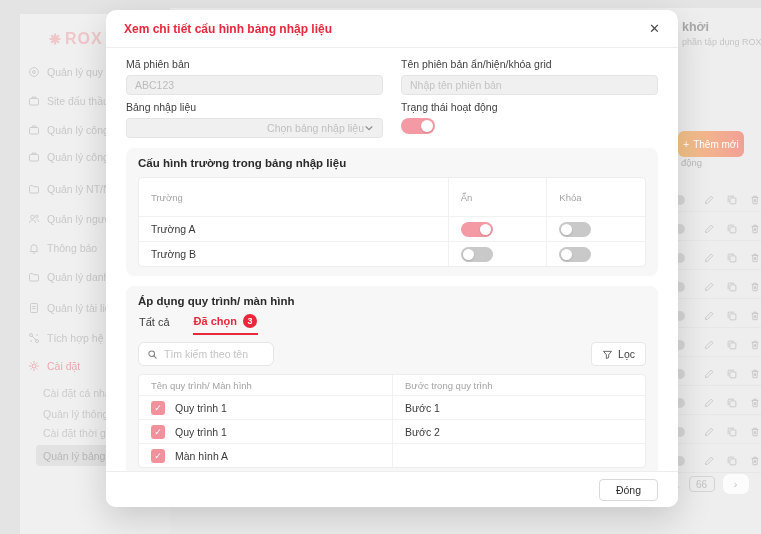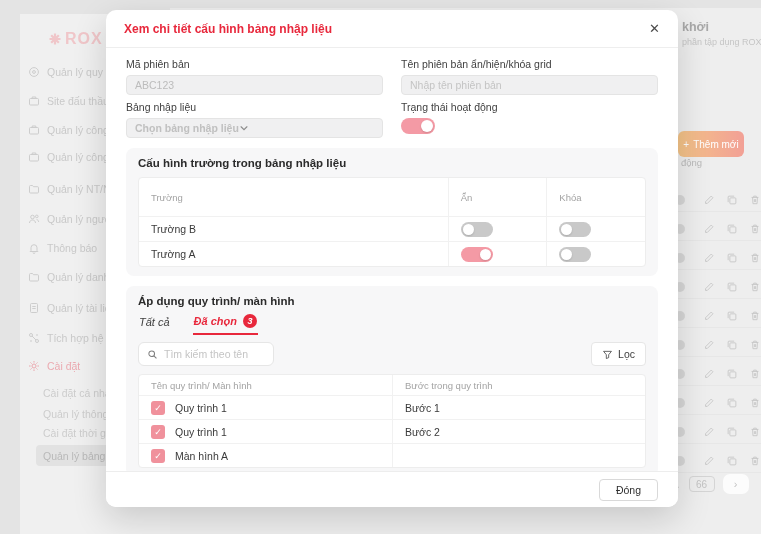--- a/index.html
+++ b/index.html
@@ -46,21 +46,21 @@
   .m-header{ height:38px; display:flex; align-items:center; justify-content:space-between;
              padding:0 18px; border-bottom:1px solid #eeeeee; }
   .m-title{ font-size:12px; font-weight:bold; color:#e8283c; }
   .m-close{ background:none; border:none; font-size:13px; color:#4a4a4a; cursor:pointer; font-family:inherit; }
   .m-body{ padding:4px 20px 0; }
   .form-grid{ display:grid; grid-template-columns:1fr 1fr; column-gap:18px; }
   .f-label{ font-size:10.5px; color:#3f3f3f; margin:6px 0 5px; }
   .f-input{ width:100%; height:20px; background:#f0f0f1; border:1px solid #e4e4e4; border-radius:4px;
             padding:0 8px; font-size:10.5px; color:#bcbcbc; font-family:inherit; }
   .f-input::placeholder{ color:#c4c4c4; }
-  .f-select{ display:flex; align-items:center; justify-content:flex-start; color:#c0c0c0;font-weight:bold; }
+  .f-select{ display:flex; align-items:center; justify-content:flex-end; color:#c0c0c0; }
   .f-select svg{ width:10px; height:10px; color:#8d8d8d; }
   .toggle{ width:34px; height:16px; border-radius:9px; background:#c9c9c9; position:relative; border:none; cursor:pointer; }
   .toggle::after{ content:""; position:absolute; top:2px; left:2px; width:12px; height:12px; border-radius:50%;
                   background:#fff; box-shadow:0 1px 2px rgba(0,0,0,0.15); }
   .toggle.on{ background:#f49aa5; }
   .toggle.on::after{ left:auto; right:2px; }
   .toggle.sm{ width:32px; height:15px; }
   .toggle.sm::after{ width:11px; height:11px; }
   .card{ background:#f7f7f8; border-radius:8px; padding:9px 12px; margin-top:10px; }
   .card-title{ font-size:11.5px; font-weight:600; color:#2b2b2b; }
@@ -69,21 +69,21 @@
   .tr:first-child{ border-top:none; }
   .td{ display:flex; align-items:center; padding:0 12px; }
   .td + .td{ border-left:1px solid #f1f1f1; }
   .th .td{ color:#a3a3a3; font-size:9.5px; }
   .tbl1 .tr{ height:25px; } .tbl1 .tr.th{ height:38px; }
   .tbl1 .c1{ width:61%; } .tbl1 .c2{ width:19.5%; } .tbl1 .c3{ width:19.5%; }
   .tbl2 .tr{ height:24px; } .tbl2 .tr.th{ height:20px; }
   .tbl2 .c1{ width:50%; } .tbl2 .c2{ width:50%; }
   .tabs{ display:flex; gap:22px; margin-top:7px; }
   .tab{ background:none; border:none; font-size:11px; color:#3d3d3d; padding:0 1px 5px;
-        display:flex; align-items:center; gap:6px; cursor:pointer; font-family:inherit;font-style:italic; }
+        display:flex; align-items:center; gap:6px; cursor:pointer; font-family:inherit; }
   .tab.active{ color:#e8283c; font-weight:bold; border-bottom:2px solid #e8283c; }
   .badge{ background:#e8283c; color:#fff; width:14px; height:14px; border-radius:50%;
           display:flex; align-items:center; justify-content:center; font-size:9px; font-weight:bold; }
   .search-row{ display:flex; align-items:flex-start; justify-content:space-between; margin-top:7px; }
   .search{ width:136px; height:24px; background:#fff; border:1px solid #e6e6e6; border-radius:6px;
            display:flex; align-items:center; gap:6px; padding:0 8px; }
   .search svg{ width:11px; height:11px; color:#7d7d7d; flex:0 0 11px; }
   .search input{ border:none; outline:none; width:100%; font-size:10.5px; color:#444; background:transparent; font-family:inherit; }
   .search input::placeholder{ color:#c4c4c4; }
   .filter-btn{ height:24px; padding:0 10px; background:#fff; border:1px solid #e6e6e6; border-radius:4px;
@@ -387,32 +387,32 @@
 
       <div class="card">
         <div class="card-title">Cấu hình trường trong bảng nhập liệu</div>
         <div class="tbl tbl1">
           <div class="tr th">
             <div class="td c1">Trường</div>
             <div class="td c2">Ẩn</div>
             <div class="td c3">Khóa</div>
           </div>
           <div class="tr">
-            <div class="td c1">Trường B</div>
+            <div class="td c1">Trường A</div>
             <div class="td c2">
-                <button class="toggle sm"></button>
+                <button class="toggle sm on"></button>
               </div>
             <div class="td c3">
                 <button class="toggle sm"></button>
               </div>
           </div>
           <div class="tr">
-            <div class="td c1">Trường A</div>
+            <div class="td c1">Trường B</div>
             <div class="td c2">
-                <button class="toggle sm on"></button>
+                <button class="toggle sm"></button>
               </div>
             <div class="td c3">
                 <button class="toggle sm"></button>
               </div>
           </div>
         </div>
       </div>
 
       <div class="card">
         <div class="card-title">Áp dụng quy trình/ màn hình</div>

